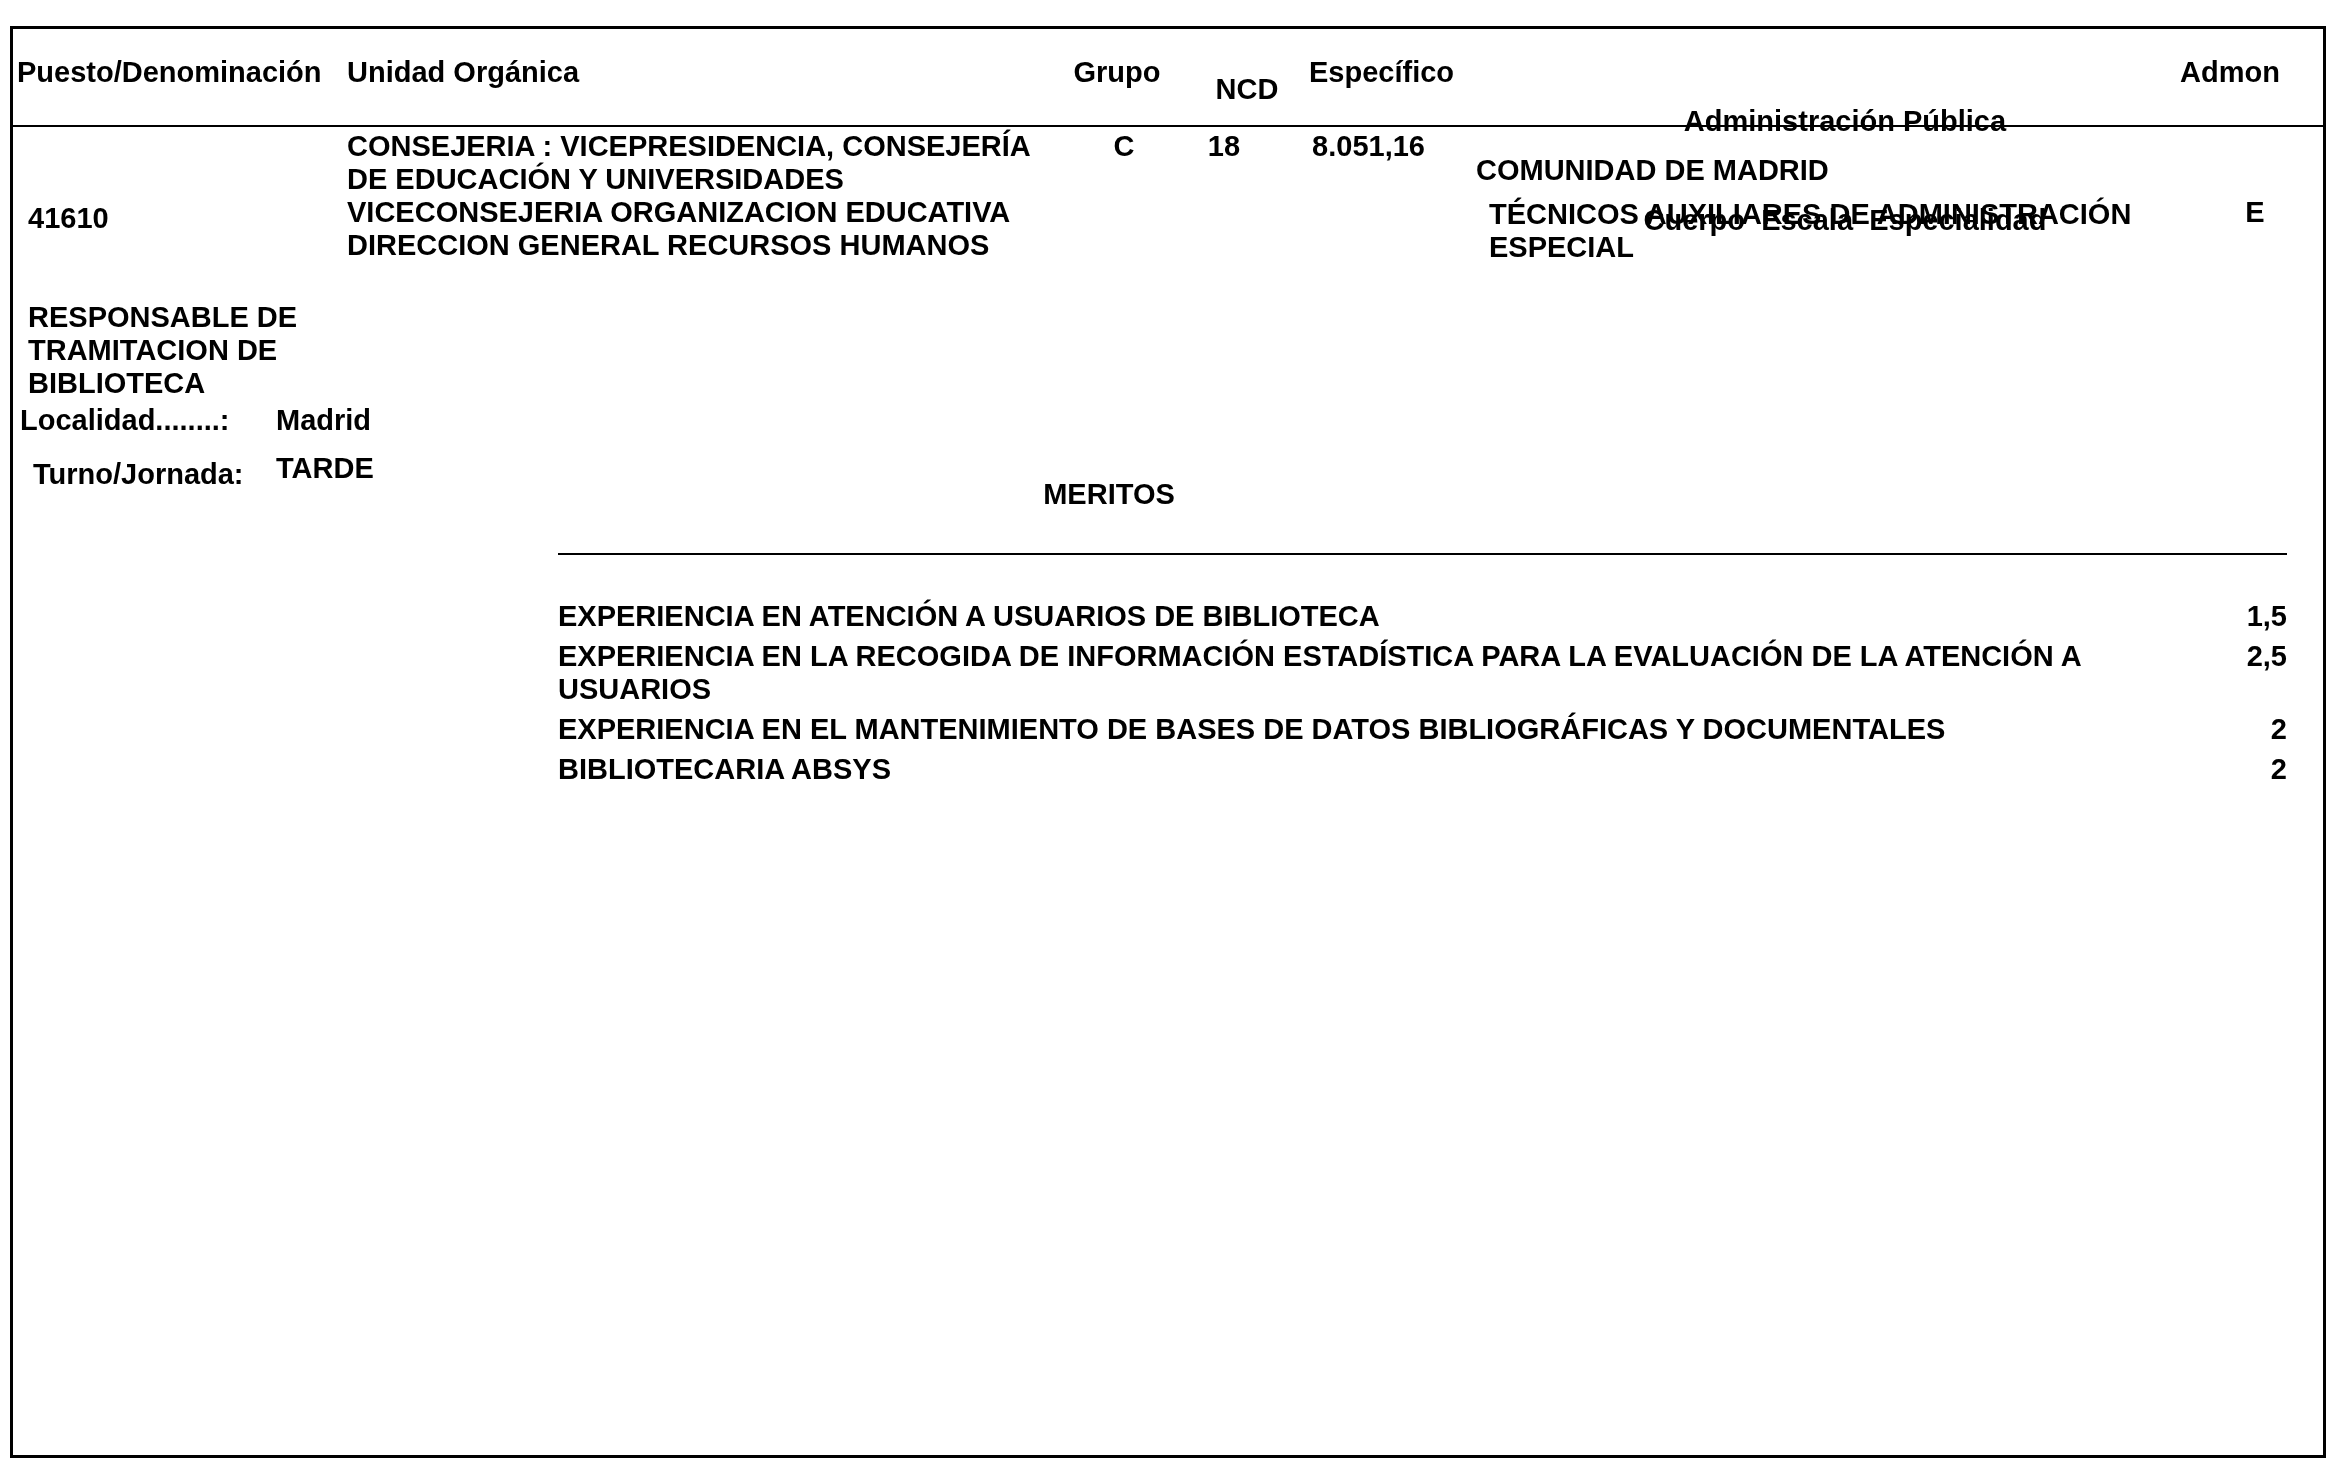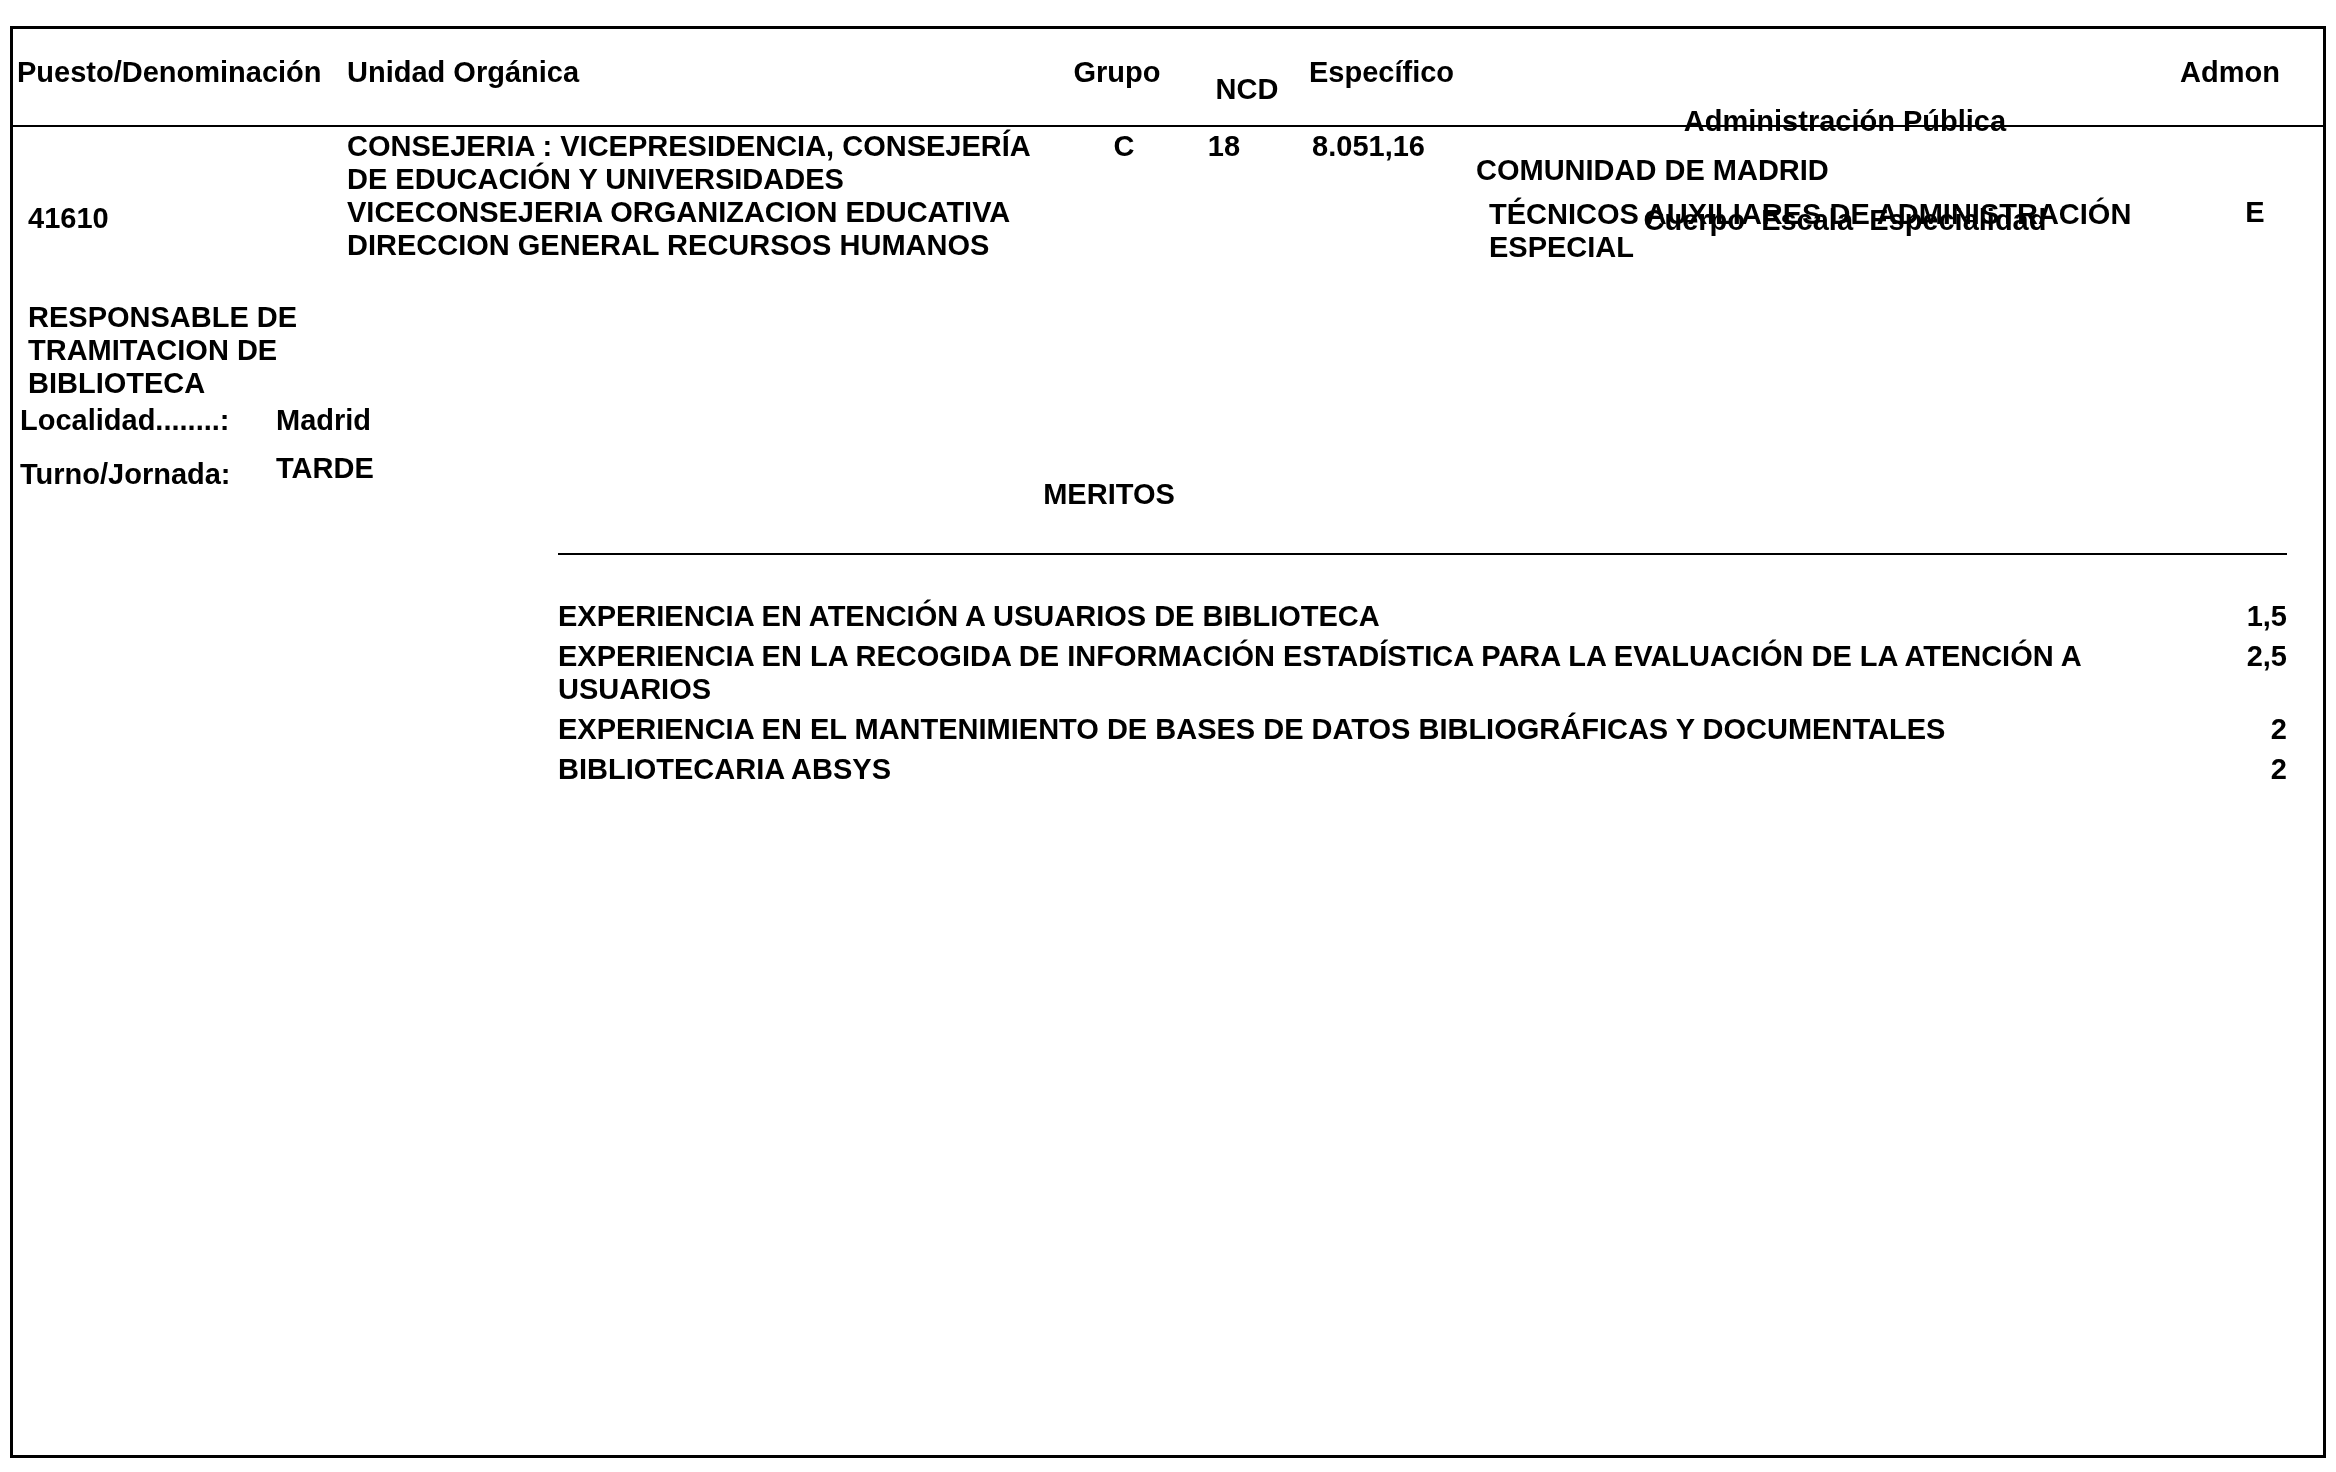--- a/index.html
+++ b/index.html
@@ -94,21 +94,21 @@
 
   <div class="abs" style="left:1463px; top:101px;margin-top:24px;">COMUNIDAD DE MADRID</div>
 
   <div class="abs" style="left:1476px; top:169px;"><div>TÉCNICOS AUXILIARES DE ADMINISTRACIÓN</div><div>ESPECIAL</div></div>
 
   <div class="abs center" style="left:2202px; top:167px; width:80px;">E</div>
 
   <div class="abs" style="left:7px; top:375px;">Localidad........:</div>
   <div class="abs" style="left:263px; top:375px;">Madrid</div>
 
-  <div class="abs" style="left:7px; top:429px;">Turno/Jornada:</div>
+  <div class="abs" style="left:20px; top:429px;">Turno/Jornada:</div>
   <div class="abs" style="left:263px; top:423px;">TARDE</div>
 
   <div class="abs center" style="left:946px; top:449px; width:300px;">MERITOS</div>
 
   <div class="meritos-rule"></div>
 
   <div class="merit-list">
     <div class="merit-item">
       <div class="merit-lines"><div>EXPERIENCIA EN ATENCIÓN A USUARIOS DE BIBLIOTECA</div></div>
       <div class="merit-value">1,5</div>

